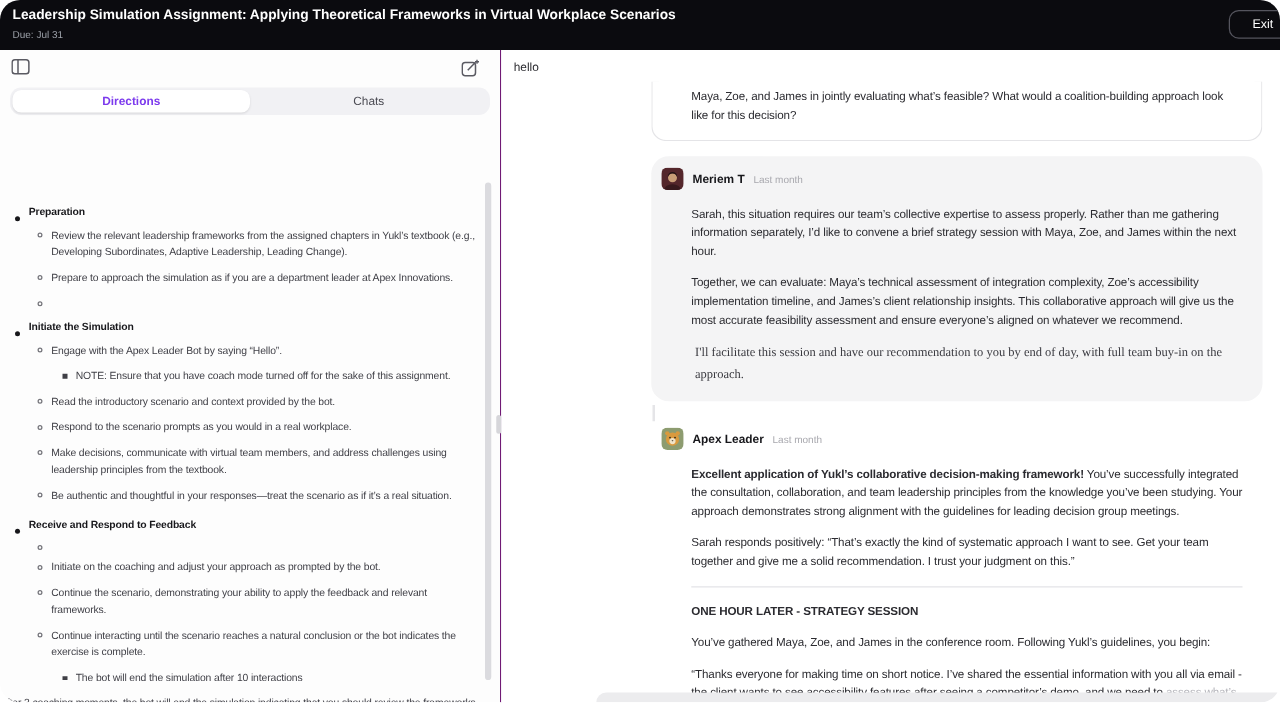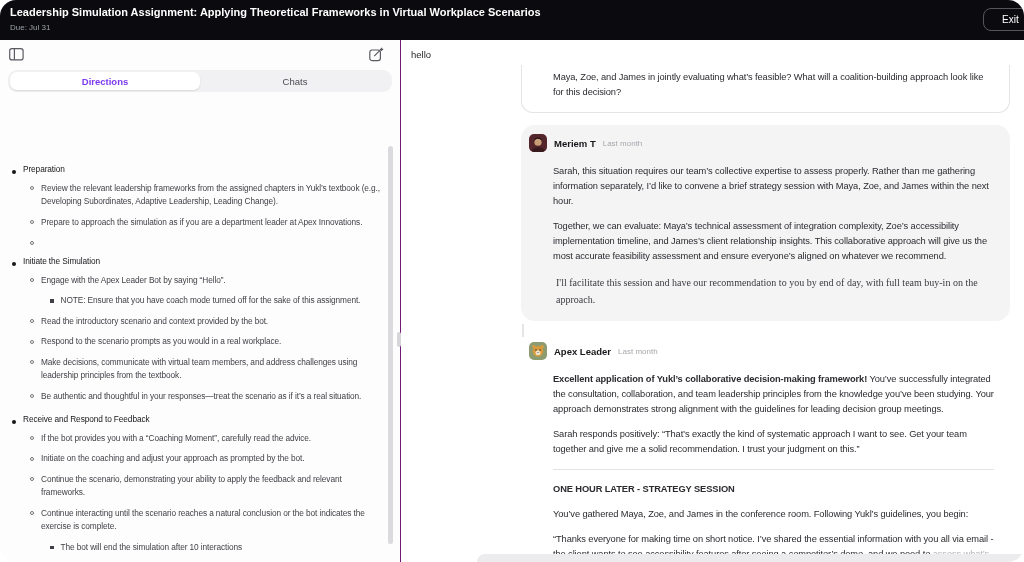--- a/index.html
+++ b/index.html
@@ -21,21 +21,21 @@
   .icon-btn{position:absolute;top:7px;width:15px;height:15px;display:inline-block;}
   .icon-toggle{left:9px;}
   .icon-compose{right:16px;}
 
   .tabbar{margin:2px 8px 0;height:22px;background:#f1f1f4;border-radius:9px;display:flex;padding:2px;box-sizing:border-box;}
   .tab{flex:1;display:flex;align-items:center;justify-content:center;font-size:9.5px;color:#4a4a52;border-radius:7px;cursor:default;}
   .tab.active{background:#fff;color:#7c3aed;font-weight:700;box-shadow:0 1px 2px rgba(0,0,0,.10);}
 
   .directions{position:absolute;top:99px;bottom:0;left:0;right:14px;overflow:hidden;
               font-size:8.3px;line-height:13.5px;color:#3f3f46;letter-spacing:-0.1px;padding-top:14px;}
-  .dir-title-row{display:flex;align-items:center;margin:10px 0 5px;font-weight:400;color:#17171b;}
+  .dir-title-row{display:flex;align-items:flex-end;margin:10px 0 5px;font-weight:700;color:#17171b;}
   .dir-item{display:flex;align-items:flex-start;margin:0 0 7px;}
   .b{flex:none;display:inline-block;}
   .b1{width:4px;height:4px;background:#17171b;border-radius:50%;margin:4.5px 7px 0 12px;}
   .b2{width:4px;height:4px;border:1px solid #74747a;border-radius:50%;box-sizing:border-box;margin:4.5px 7px 0 30px;}
   .b3{width:3.5px;height:3.5px;background:#3f3f46;margin:5px 7px 0 50px;}
   .dir-item .txt{flex:1;min-height:9px;}
 
   .lp-scrollbar{position:absolute;left:388px;top:106px;width:5px;height:398px;background:#dbdbdf;border-radius:3px;}
   .resize-handle{position:absolute;left:397px;top:332px;width:4px;height:15px;background:#d6d6da;border-radius:2px;}
 
@@ -149,21 +149,20 @@
               <span class="txt">Be authentic and thoughtful in your responses—treat the scenario as if it’s a real situation.</span>
             </div>
           </div>
           <div class="dir-section">
             <div class="dir-title-row">
               <span class="b b1"></span>
               <span class="dir-title">Receive and Respond to Feedback</span>
             </div>
             <div class="dir-item">
               <span class="b b2"></span>
-              <span class="txt">If the bot provides you with a “Coaching Moment”, carefully read the advice.</span>
             </div>
             <div class="dir-item">
               <span class="b b2"></span>
               <span class="txt">Initiate on the coaching and adjust your approach as prompted by the bot.</span>
             </div>
             <div class="dir-item">
               <span class="b b2"></span>
               <span class="txt">Continue the scenario, demonstrating your ability to apply the feedback and relevant frameworks.</span>
             </div>
             <div class="dir-item">
@@ -180,21 +179,21 @@
           </div>
         </div>
       <div class="lp-scrollbar"></div>
     </aside>
 
     <section class="right-panel">
       <div class="chat-title">hello</div>
       <div class="chat-scroll">
         <div class="msg-col">
             <div class="user-card">
-              <div class="p">Maya, Zoe, and James in jointly evaluating what’s feasible? What will a coalition-building approach look like for this decision?</div>
+              <div class="p">Maya, Zoe, and James in jointly evaluating what’s feasible? What would a coalition-building approach look like for this decision?</div>
             </div>
             <div class="bubble">
               <div class="msg-head">
                 <span class="avatar">
                   <svg viewBox="0 0 18 18">
                     <rect width="18" height="18" fill="#54262b"></rect>
                     <ellipse cx="9" cy="17.5" rx="6.5" ry="4.2" fill="#38191d"></ellipse>
                     <circle cx="9" cy="8.2" r="3.6" fill="#c99d77"></circle>
                     <path d="M5.3 8.4 a3.7 3.7 0 0 1 7.4 0 l0 -1.6 a3.7 3.2 0 0 0 -7.4 0 z" fill="#241316"></path>
                   </svg>

